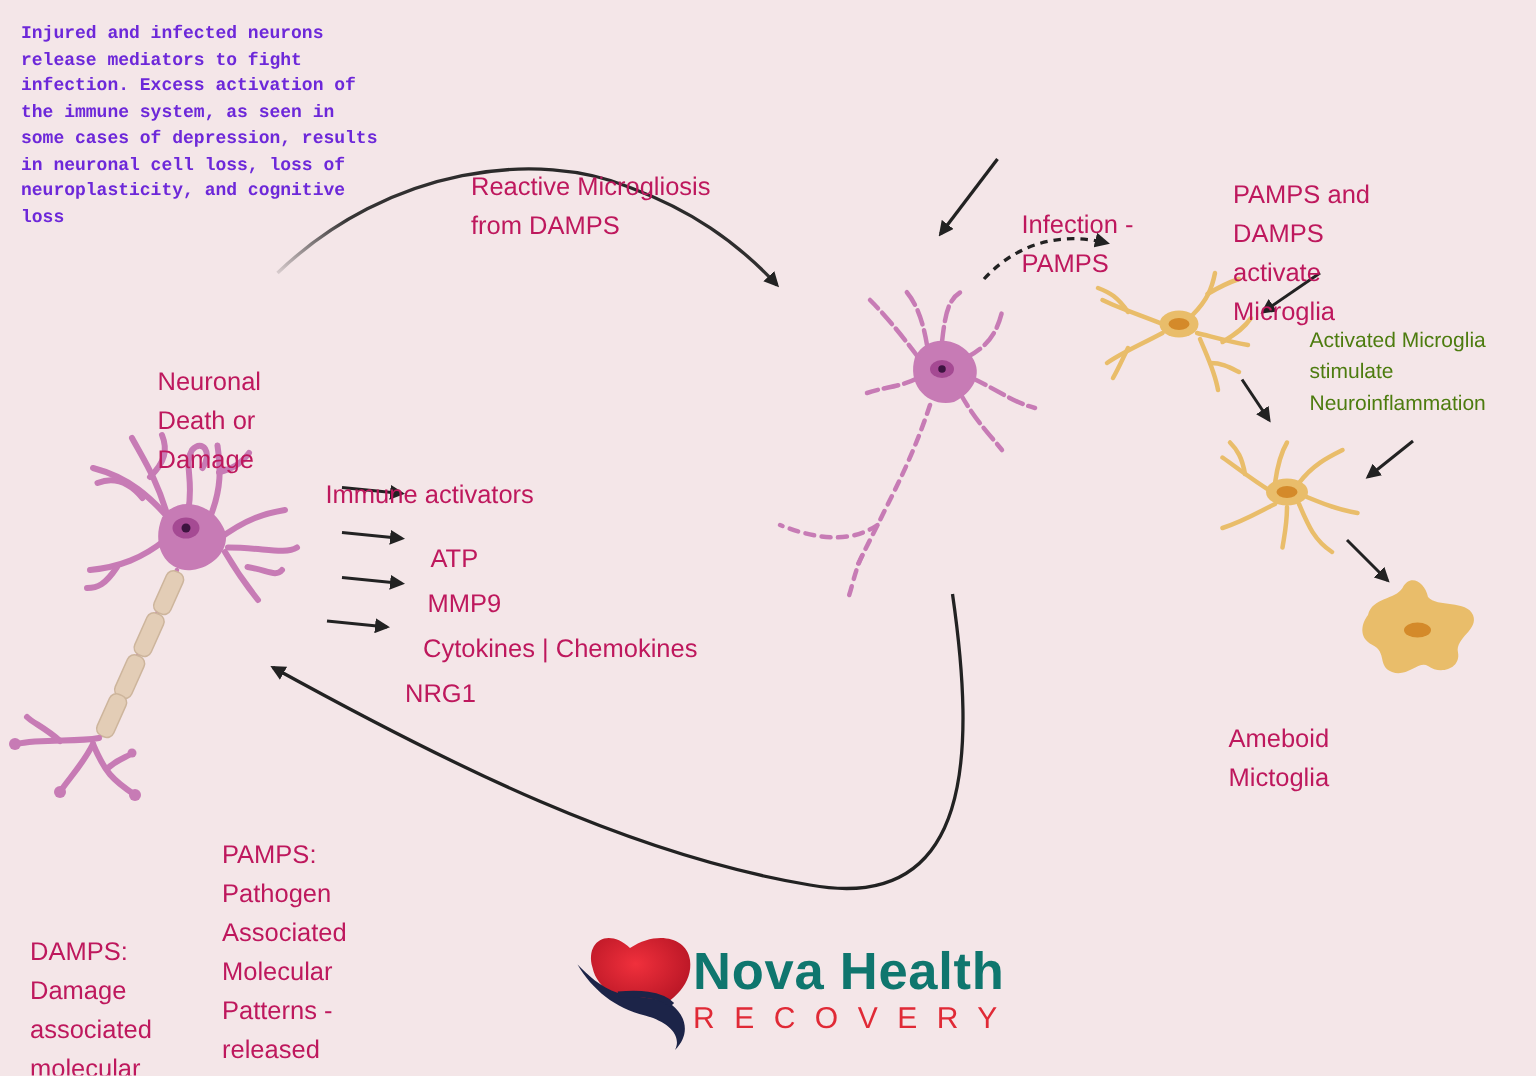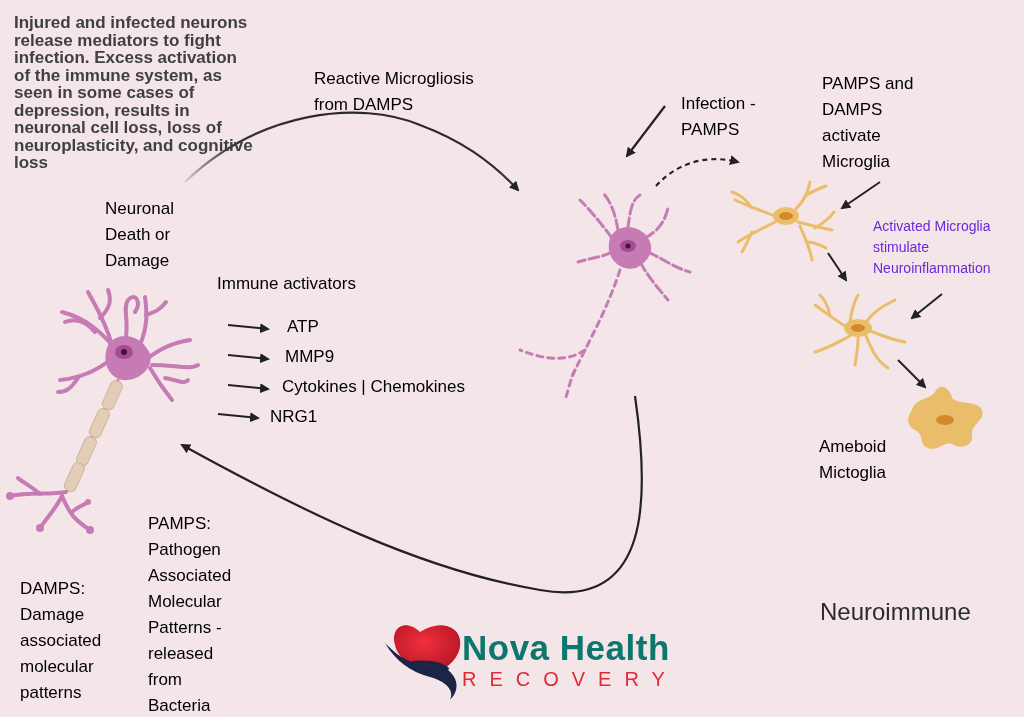--- a/index.html
+++ b/index.html
@@ -4,25 +4,25 @@
 <style>
   html, body { margin: 0; padding: 0; }
   body {
     width: 1024px; height: 717px; overflow: hidden;
     background: #f4e6e8;
     font-family: "Liberation Sans", sans-serif;
     color: #2b2b2b;
     position: relative;
   }
   .abs { position: absolute; }
-  .lbl { font-size: 17px; line-height: 26px; color: #000000; }
-  .lbl-sm { font-size: 14px; line-height: 21px; color: #6d28d9; }
+  .lbl { font-size: 17px; line-height: 26px; color: #be185d; margin-top: 46px; }
+  .lbl-sm { font-size: 14px; line-height: 21px; color: #4d7c0f; }
   .intro {
     left: 14px; top: 14px; width: 240px;
-    font-size: 17px; line-height: 17.5px; font-weight: bold; color: #404040;
+    font-size: 12px; line-height: 17.5px; font-weight: bold; color: #6d28d9; font-family: Liberation Mono, monospace;
   }
   .title { font-size: 24px; line-height: 36px; color: #2b2b2b; }
   svg.layer { position: absolute; left: 0; top: 0; }
   .brand-name { font-size: 35px; font-weight: bold; color: #0f766e; letter-spacing: 0.5px; line-height: 36px; }
   .brand-sub { font-size: 20px; color: #e02a36; letter-spacing: 13px; line-height: 26px; }
 </style>
 </head>
 <body>
 
 <svg class="layer" width="1024" height="717">
@@ -220,14 +220,13 @@
   <div>from</div>
   <div>Bacteria</div>
 </div>
 
 <div class="abs" style="left:462px;top:630px;">
   <div class="brand-name">Nova Health</div>
   <div class="brand-sub">RECOVERY</div>
 </div>
 
 <div class="abs title" style="left:820px;top:594px;">
-  <div>Neuroimmune</div>
 </div>
 
 </body></html>

